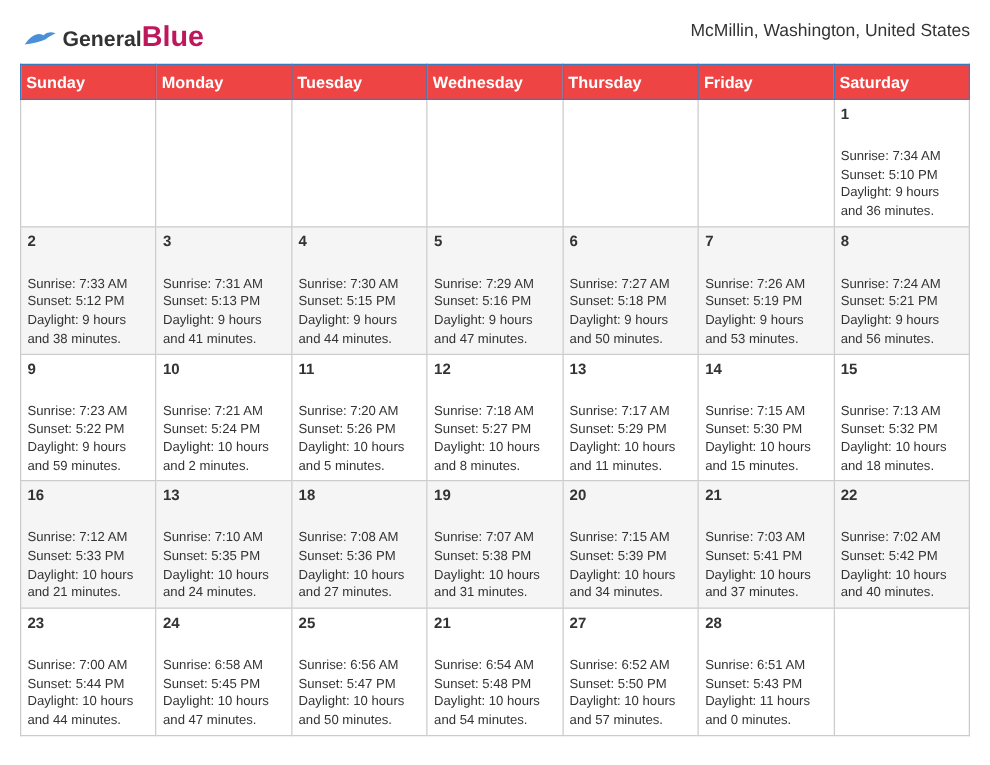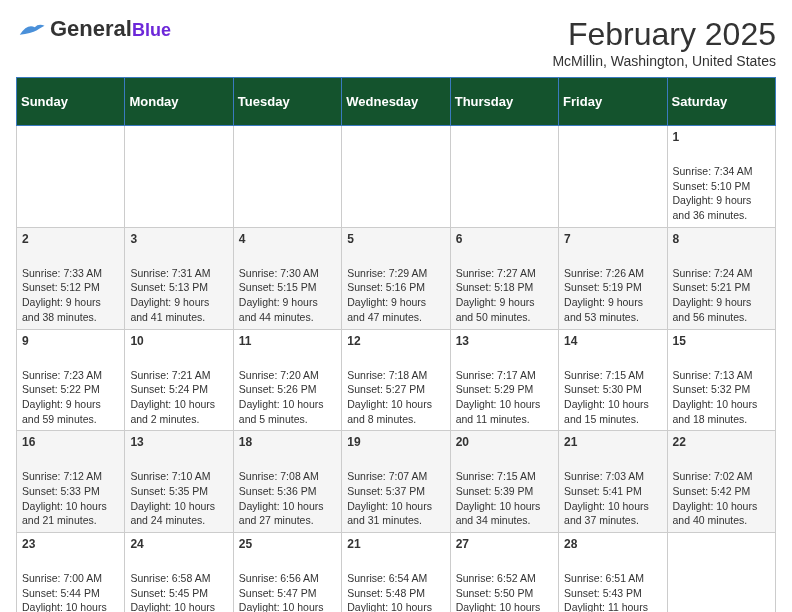--- a/index.html
+++ b/index.html
@@ -41,25 +41,25 @@
     .calendar-subtitle {
       font-size: 14px;
       color: #333;
     }
     table {
       width: 100%;
       border-collapse: collapse;
       table-layout: fixed;
     }
     thead th {
-      background-color: #14532d;
+      background-color: #ef4444;
       color: #fff;
       font-size: 13px;
       font-weight: bold;
-      padding: 16px 4px;
+      padding: 6px 4px;
       text-align: left;
       border: 1px solid #3a7abf;
     }
     tbody td {
       border: 1px solid #ccc;
       vertical-align: top;
       padding: 4px 5px;
       height: 88px;
       font-size: 11px;
       color: #333;
@@ -87,26 +87,25 @@
 </head>
 <body>
 
 <div class="header-area">
   <div class="logo">
     <div class="logo-row">
       <svg class="logo-bird" viewBox="0 0 40 25" xmlns="http://www.w3.org/2000/svg">
         <path d="M5 20 Q15 5 25 10 Q30 5 38 8 Q30 12 28 14 Q20 18 5 20Z" fill="#4a90d9"></path>
       </svg>
       <div>
-        <span style="font-size:22px;font-weight:bold;color:#333;margin-top:32px;">General</span><span style="font-size:18px;font-weight:bold;color:#6d28d9;">Blue</span>
+        <span style="font-size:17px;font-weight:bold;color:#333;margin-top:32px;">General</span><span style="font-size:23px;font-weight:bold;color:#be185d;">Blue</span>
       </div>
     </div>
   </div>
   <div class="title-area">
-    <div class="calendar-title">February 2025</div>
     <div class="calendar-subtitle">McMillin, Washington, United States</div>
   </div>
 </div>
 
 <table>
   <thead>
     <tr id="days-header">
     <th>Sunday</th>
         <th>Monday</th>
         <th>Tuesday</th>
@@ -234,21 +233,21 @@
         </td>
         <td>
           <span class="day-number">18</span>
           <div class="day-info">Sunrise: 7:08 AM
 Sunset: 5:36 PM
 Daylight: 10 hours and 27 minutes.</div>
         </td>
         <td>
           <span class="day-number">19</span>
           <div class="day-info">Sunrise: 7:07 AM
-Sunset: 5:37 PM
+Sunset: 5:38 PM
 Daylight: 10 hours and 31 minutes.</div>
         </td>
         <td>
           <span class="day-number">20</span>
           <div class="day-info">Sunrise: 7:15 AM
 Sunset: 5:39 PM
 Daylight: 10 hours and 34 minutes.</div>
         </td>
         <td>
           <span class="day-number">21</span>

